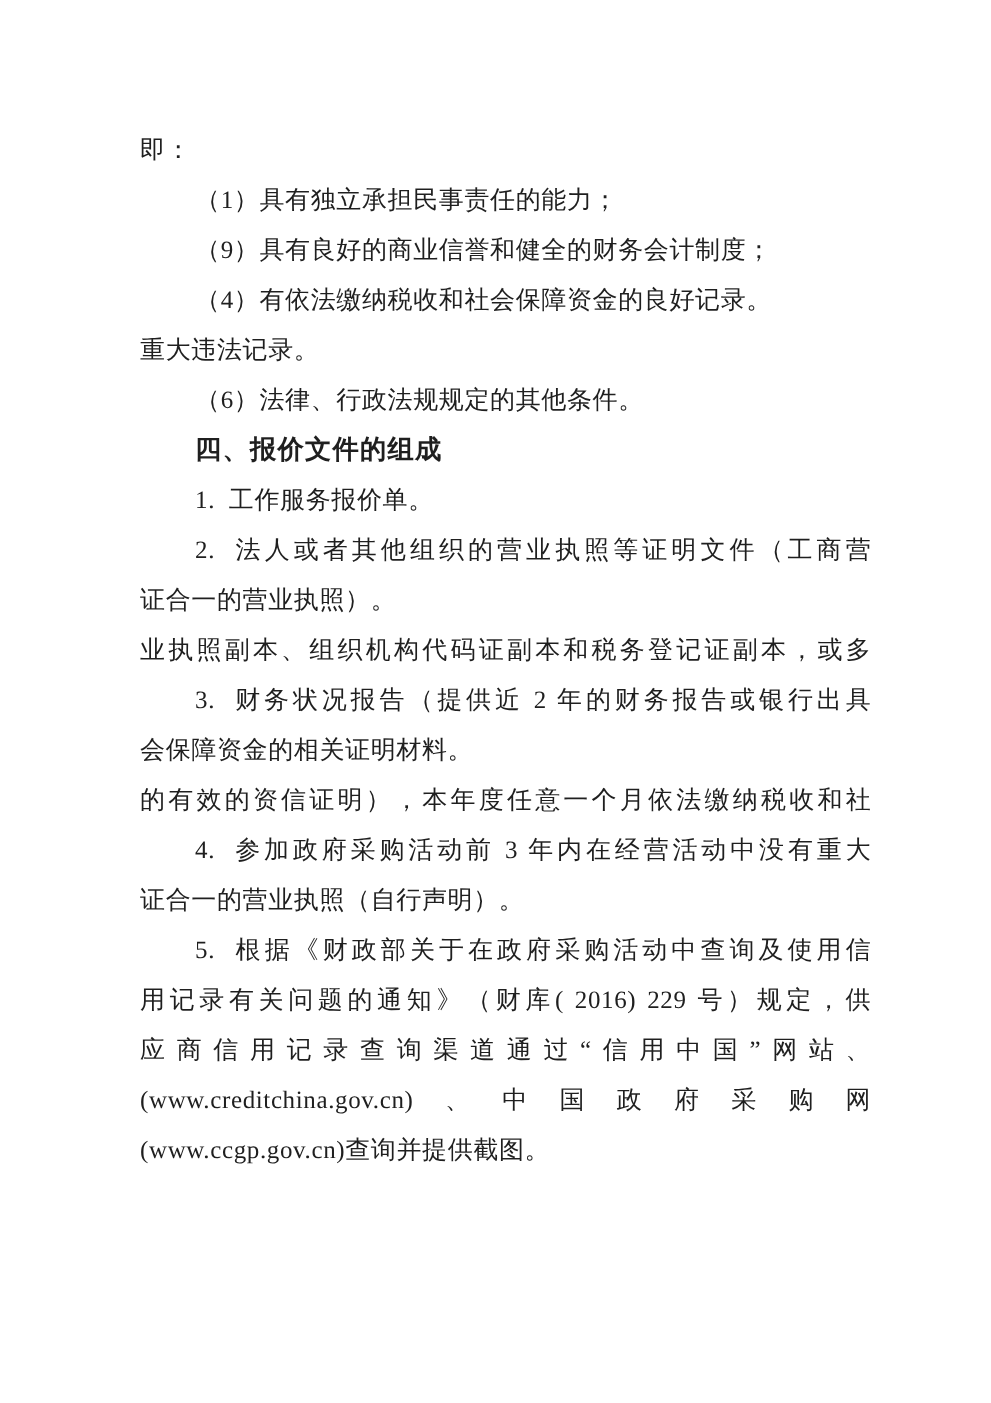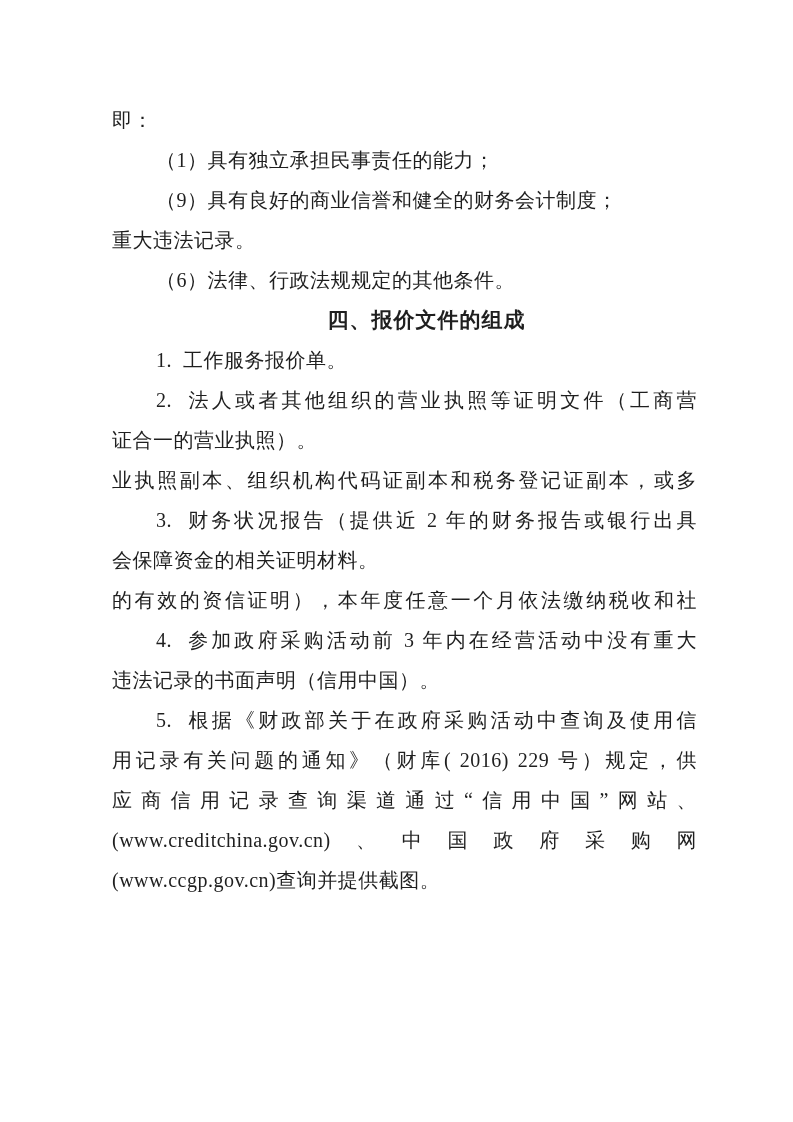--- a/index.html
+++ b/index.html
@@ -39,42 +39,42 @@
   .jfull {
     text-align: justify;
     text-align-last: justify;
     text-justify: inter-character;
   }
   .heading {
     font-family: "Liberation Sans", "DejaVu Sans", sans-serif;
     font-weight: 700;
     font-size: 21px;
     letter-spacing: 1px;
-    text-align: center;
   }
 </style>
 </head>
 <body>
 
 <div class="page">
   <div class="doc-body">
     <div class="line">即：</div>
     <div class="line indent">（1）具有独立承担民事责任的能力；</div>
     <div class="line indent">（9）具有良好的商业信誉和健全的财务会计制度；</div>
+    <div class="line indent">（4）有依法缴纳税收和社会保障资金的良好记录。</div>
     <div class="line">重大违法记录。</div>
     <div class="line indent">（6）法律、行政法规规定的其他条件。</div>
     <div class="line indent heading">四、报价文件的组成</div>
     <div class="line indent">1.&nbsp;&nbsp;工作服务报价单。</div>
     <div class="line indent jfull">2.&nbsp;&nbsp;法人或者其他组织的营业执照等证明文件（工商营</div>
     <div class="line">证合一的营业执照）。</div>
     <div class="line jfull">业执照副本、组织机构代码证副本和税务登记证副本，或多</div>
     <div class="line indent jfull">3.&nbsp;&nbsp;财务状况报告（提供近 2 年的财务报告或银行出具</div>
     <div class="line">会保障资金的相关证明材料。</div>
     <div class="line jfull">的有效的资信证明），本年度任意一个月依法缴纳税收和社</div>
     <div class="line indent jfull">4.&nbsp;&nbsp;参加政府采购活动前 3 年内在经营活动中没有重大</div>
-    <div class="line">违法记录的书面声明（信用中国）。</div>
+    <div class="line">证合一的营业执照（自行声明）。</div>
     <div class="line indent jfull">5.&nbsp;&nbsp;根据《财政部关于在政府采购活动中查询及使用信</div>
     <div class="line jfull">用记录有关问题的通知》（财库( 2016) 229 号）规定，供</div>
     <div class="line jfull">应商信用记录查询渠道通过“信用中国”网站、</div>
     <div class="line jfull">(www.creditchina.gov.cn)、中国政府采购网</div>
     <div class="line">(www.ccgp.gov.cn)查询并提供截图。</div>
   </div>
 </div>
 
 </body></html>

